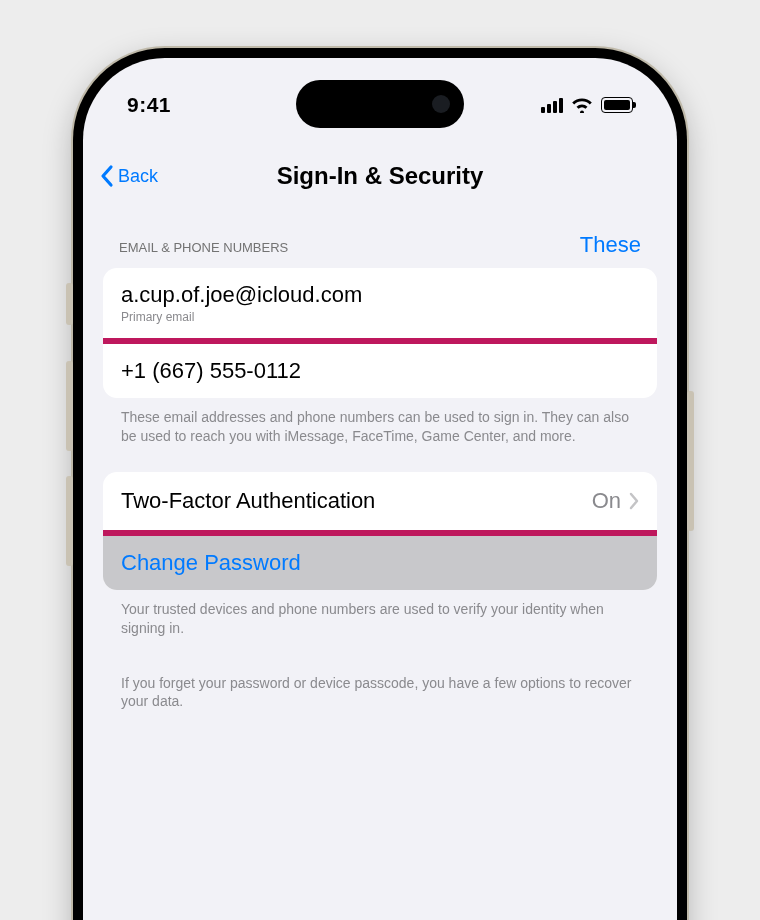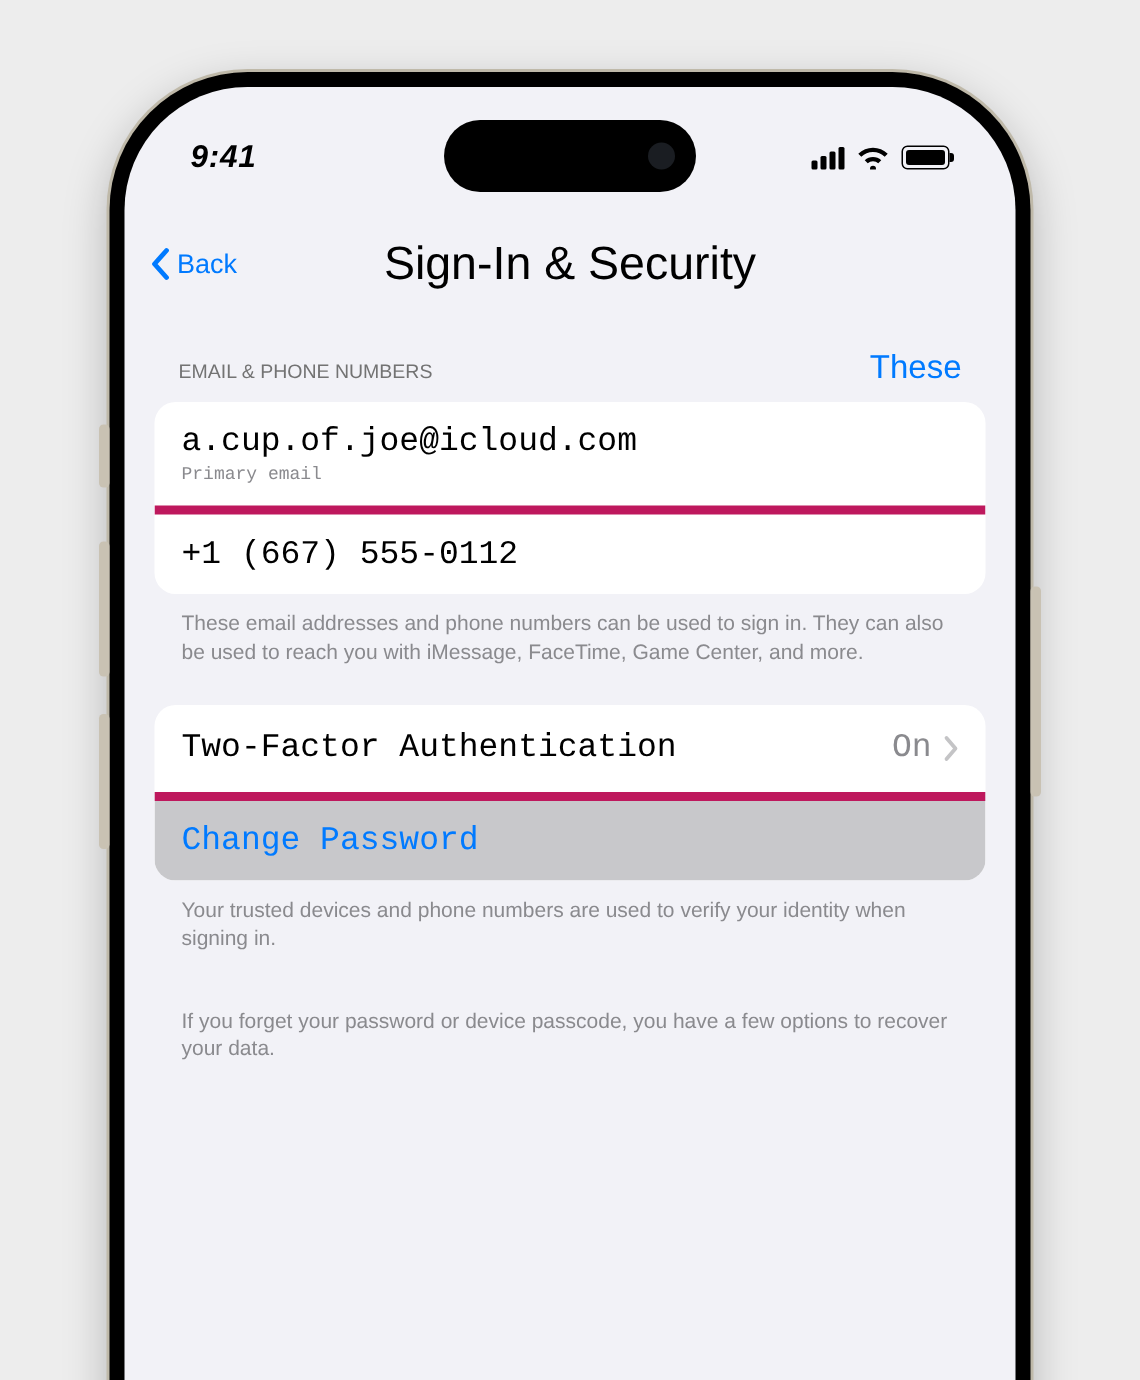--- a/index.html
+++ b/index.html
@@ -77,21 +77,20 @@
       display: flex;
       justify-content: space-between;
       align-items: center;
       padding: 14px 44px 0;
       z-index: 5;
     }
     .sb-time {
       font-size: 21px;
       font-weight: 600;
       letter-spacing: .5px;
-      font-style: italic;
     }
     .sb-right {
       display: flex;
       align-items: center;
       gap: 8px;
     }
     .cell-bars {
       display: flex;
       align-items: flex-end;
       gap: 2px;
@@ -149,22 +148,22 @@
       color: #007aff;
       font-size: 18px;
       gap: 3px;
     }
     .back-btn svg { display:block }
     .nav-title {
       position: absolute;
       left: 0;
       right: 0;
       text-align: center;
-      font-size: 31px;
-      font-weight: 400;
+      font-size: 24px;
+      font-weight: 700;
       pointer-events: none;
     }
 
     
     .content {
       position: absolute;
       top: 150px;
       left: 0;
       right: 0;
       bottom: 0;
@@ -191,21 +190,20 @@
       background: #fff;
       border-radius: 14px;
       overflow: hidden;
     }
     .row {
       padding: 14px 18px;
       display: flex;
       align-items: center;
       justify-content: space-between;
       min-height: 58px;
-      font-family: Liberation Mono, monospace;
     }
     .row + .row,
     .sep {
       border-top: 6px solid #be185d;
     }
     .row .main {
       display: flex;
       flex-direction: column;
       gap: 2px;
     }

